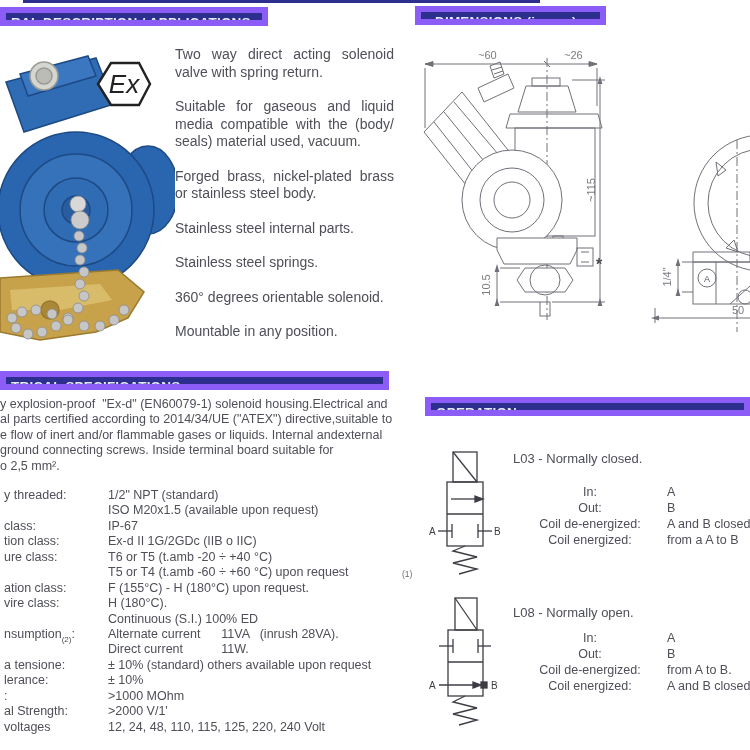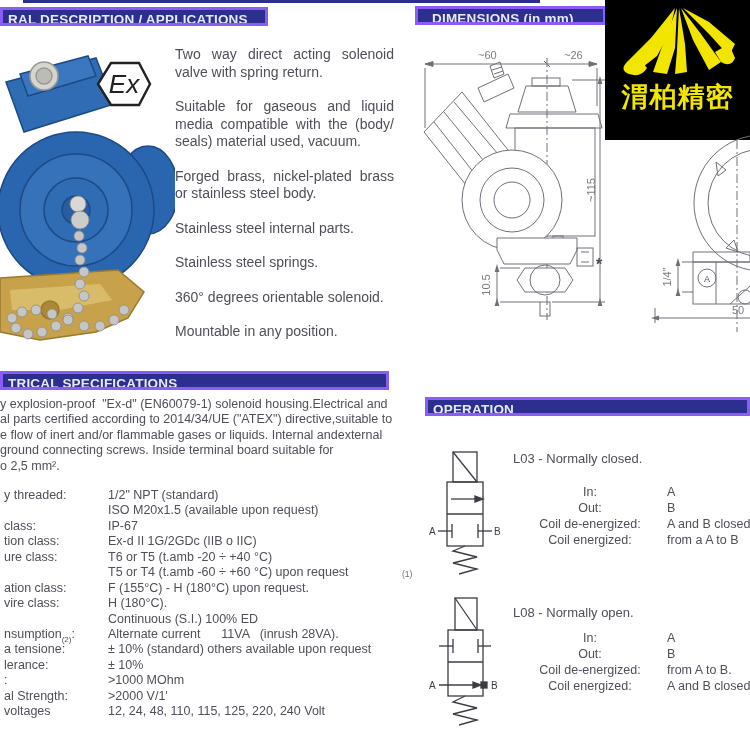--- a/index.html
+++ b/index.html
@@ -1,18 +1,18 @@
 <!DOCTYPE html>
 <html><head>
 <meta charset="utf-8">
 <style>
   html,body{margin:0;padding:0;background:#fff;}
   #page{position:relative;width:750px;height:750px;background:#ffffff;overflow:hidden;
         font-family:"Liberation Sans", sans-serif;color:#4e4f58;}
-  .bar{position:absolute;background:#2d2f8f;border:3px solid #8b5cf6;color:#e7e9f7;
+  .bar{position:absolute;background:#2d2f8f;border:6px solid #8b5cf6;color:#e7e9f7;
        font-weight:bold;font-size:13.5px;line-height:19px;height:19px;box-sizing:border-box;
        padding-left:5px;letter-spacing:.2px;white-space:nowrap;overflow:hidden;}
   .toprule{position:absolute;left:23px;top:0;width:517px;height:3px;background:#2d2f8f;}
   
   #desc{position:absolute;left:175px;top:46px;width:219px;font-size:14px;line-height:17.5px;
         color:#4e4f58;}
   #desc .para{text-align:justify;margin:0 0 17px 0;}
   
   #elec-intro{position:absolute;left:0px;top:397px;width:400px;font-size:12.5px;line-height:15.4px;color:#4e4f58;}
   #elec-intro .iline{white-space:pre;}
@@ -107,34 +107,20 @@
   <div id="desc">
       <div class="para">Two way direct acting solenoid valve with spring return.</div>
       <div class="para">Suitable for gaseous and liquid media compatible with the (body/ seals) material used, vacuum.</div>
       <div class="para">Forged brass, nickel-plated brass or stainless steel body.</div>
       <div class="para">Stainless steel internal parts.</div>
       <div class="para">Stainless steel springs.</div>
       <div class="para">360° degrees orientable solenoid.</div>
       <div class="para">Mountable in any position.</div>
     </div>
 
-  <div id="logo">
-    <svg width="145" height="85" viewBox="0 0 145 85">
-      <g fill="#f2e600">
-        <polygon points="70,8 46,38 22,62 34,70 52,56 64,34"></polygon>
-        <polygon points="72,8 58,44 48,72 62,74 70,48"></polygon>
-        <polygon points="74,8 72,50 70,74 82,72 80,44"></polygon>
-        <polygon points="76,8 88,40 104,70 116,62 96,34"></polygon>
-        <polygon points="78,8 104,34 124,56 130,44 104,22"></polygon>
-        <path d="M22,62 q-8,8 2,12 q12,4 18,-6 l-8,-10 z"></path>
-        <path d="M116,62 q10,6 14,-4 l-6,-14 -14,8 z"></path>
-      </g>
-    </svg>
-    <div id="logo-cjk">渭柏精密</div>
-  </div>
 
   <svg style="left:420px;top:40px;" width="330" height="300" viewBox="0 0 330 300" fill="none" stroke="#70707a" stroke-width="1">
     <defs>
       <marker id="arr" markerWidth="8" markerHeight="8" refX="4" refY="4" orient="auto">
         <path d="M0,4 L8,1.6 L8,6.4 z" fill="#70707a" stroke="none"></path>
       </marker>
     </defs>
 
     <line x1="127" y1="18" x2="127" y2="280" stroke-dasharray="9,3,2,3"></line>
     <line x1="317" y1="100" x2="317" y2="292" stroke-dasharray="9,3,2,3"></line>
@@ -231,20 +217,21 @@
       <div class="spec-row"><span class="spec-label">y threaded:</span><span class="spec-value">1/2" NPT (standard)</span></div>
       <div class="spec-row"><span class="spec-label"></span><span class="spec-value">ISO M20x1.5 (available upon request)</span></div>
       <div class="spec-row"><span class="spec-label">class:</span><span class="spec-value">IP-67</span></div>
       <div class="spec-row"><span class="spec-label">tion class:</span><span class="spec-value">Ex-d II 1G/2GDc (IIB o IIC)</span></div>
       <div class="spec-row"><span class="spec-label">ure class:</span><span class="spec-value">T6 or T5 (t.amb -20 ÷ +40 °C)</span></div>
       <div class="spec-row"><span class="spec-label"></span><span class="spec-value">T5 or T4 (t.amb -60 ÷ +60 °C) upon request</span><span class="spec-note">(1)</span></div>
       <div class="spec-row"><span class="spec-label">ation class:</span><span class="spec-value">F (155°C) - H (180°C) upon request.</span></div>
       <div class="spec-row"><span class="spec-label">vire class:</span><span class="spec-value">H (180°C).</span></div>
       <div class="spec-row"><span class="spec-label"></span><span class="spec-value">Continuous (S.I.) 100% ED</span></div>
       <div class="spec-row"><span class="spec-label">nsumption<span class="spec-sub">(2)</span>:</span><span class="spec-value">Alternate current      11VA   (inrush 28VA).</span></div>
+      <div class="spec-row"><span class="spec-label"></span><span class="spec-value">Direct current           11W.</span></div>
       <div class="spec-row"><span class="spec-label">a tensione:</span><span class="spec-value">± 10% (standard) others available upon request</span></div>
       <div class="spec-row"><span class="spec-label">lerance:</span><span class="spec-value">± 10%</span></div>
       <div class="spec-row"><span class="spec-label">:</span><span class="spec-value">&gt;1000 MOhm</span></div>
       <div class="spec-row"><span class="spec-label">al Strength:</span><span class="spec-value">&gt;2000 V/1'</span></div>
       <div class="spec-row"><span class="spec-label">voltages</span><span class="spec-value">12, 24, 48, 110, 115, 125, 220, 240 Volt</span></div>
     </div>
 
   <svg style="left:425px;top:445px;" width="85" height="135" viewBox="0 0 85 135" fill="none" stroke="#3c3c44" stroke-width="1.3">
     <rect x="28" y="7" width="24" height="30"></rect>
     <line x1="28" y1="7" x2="52" y2="37"></line>

